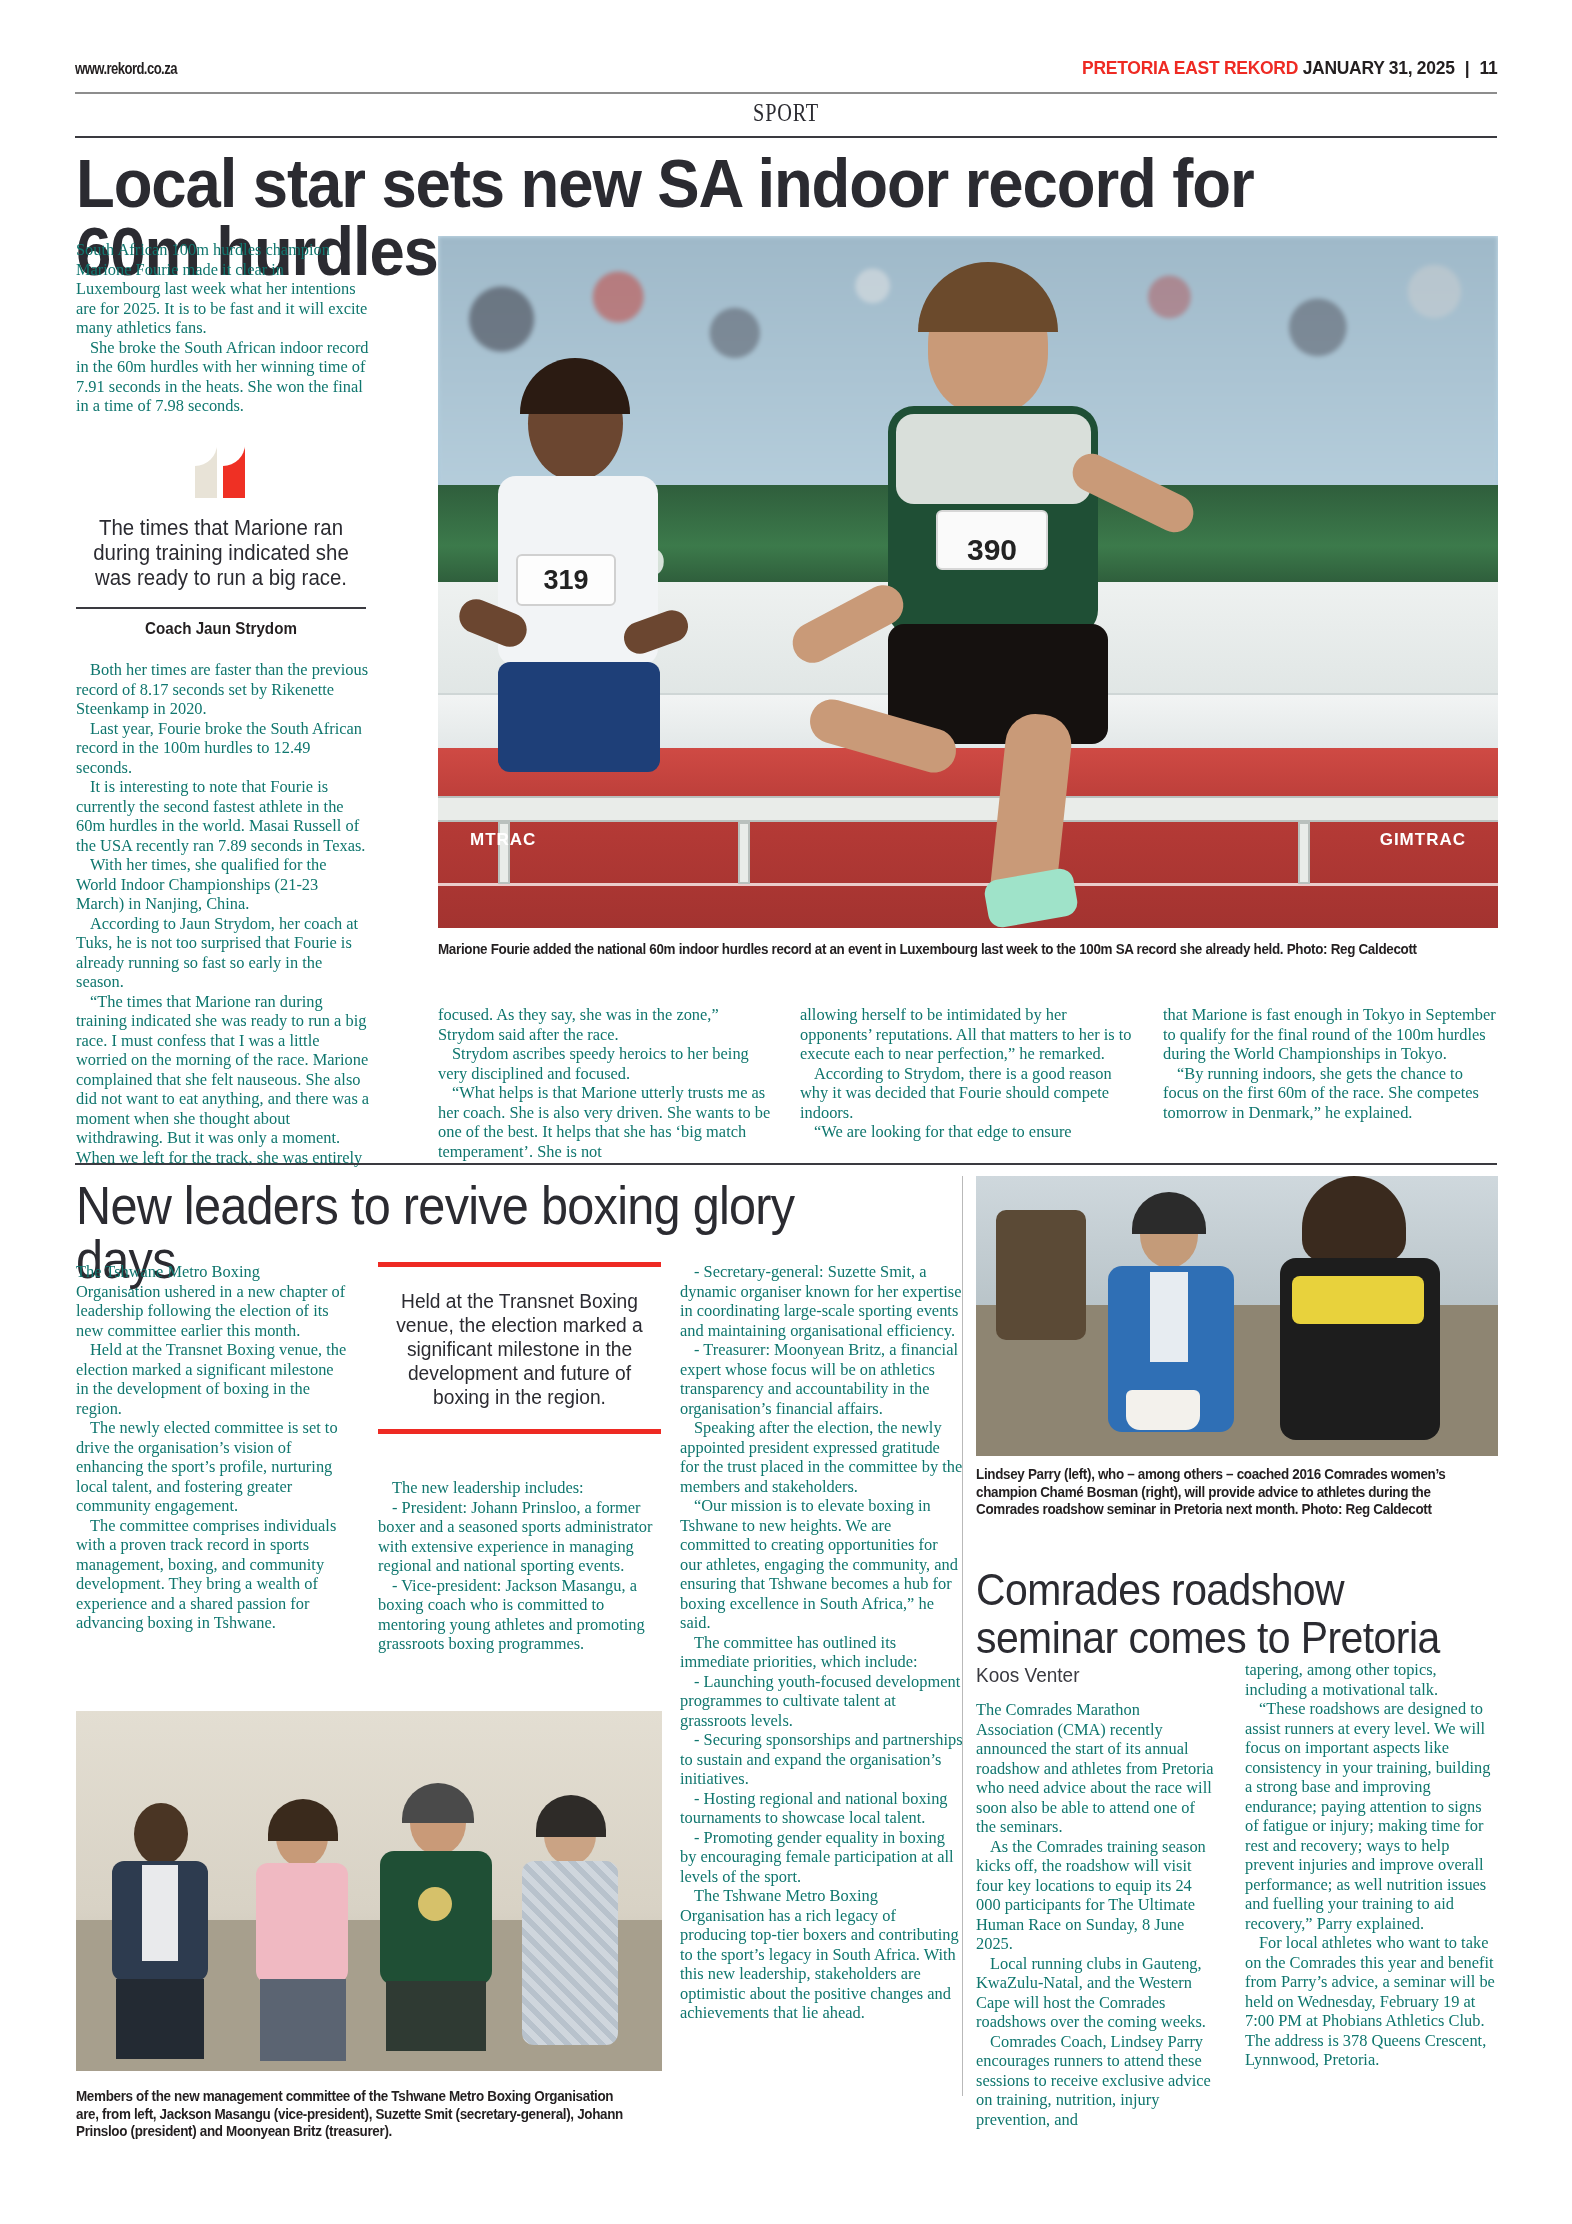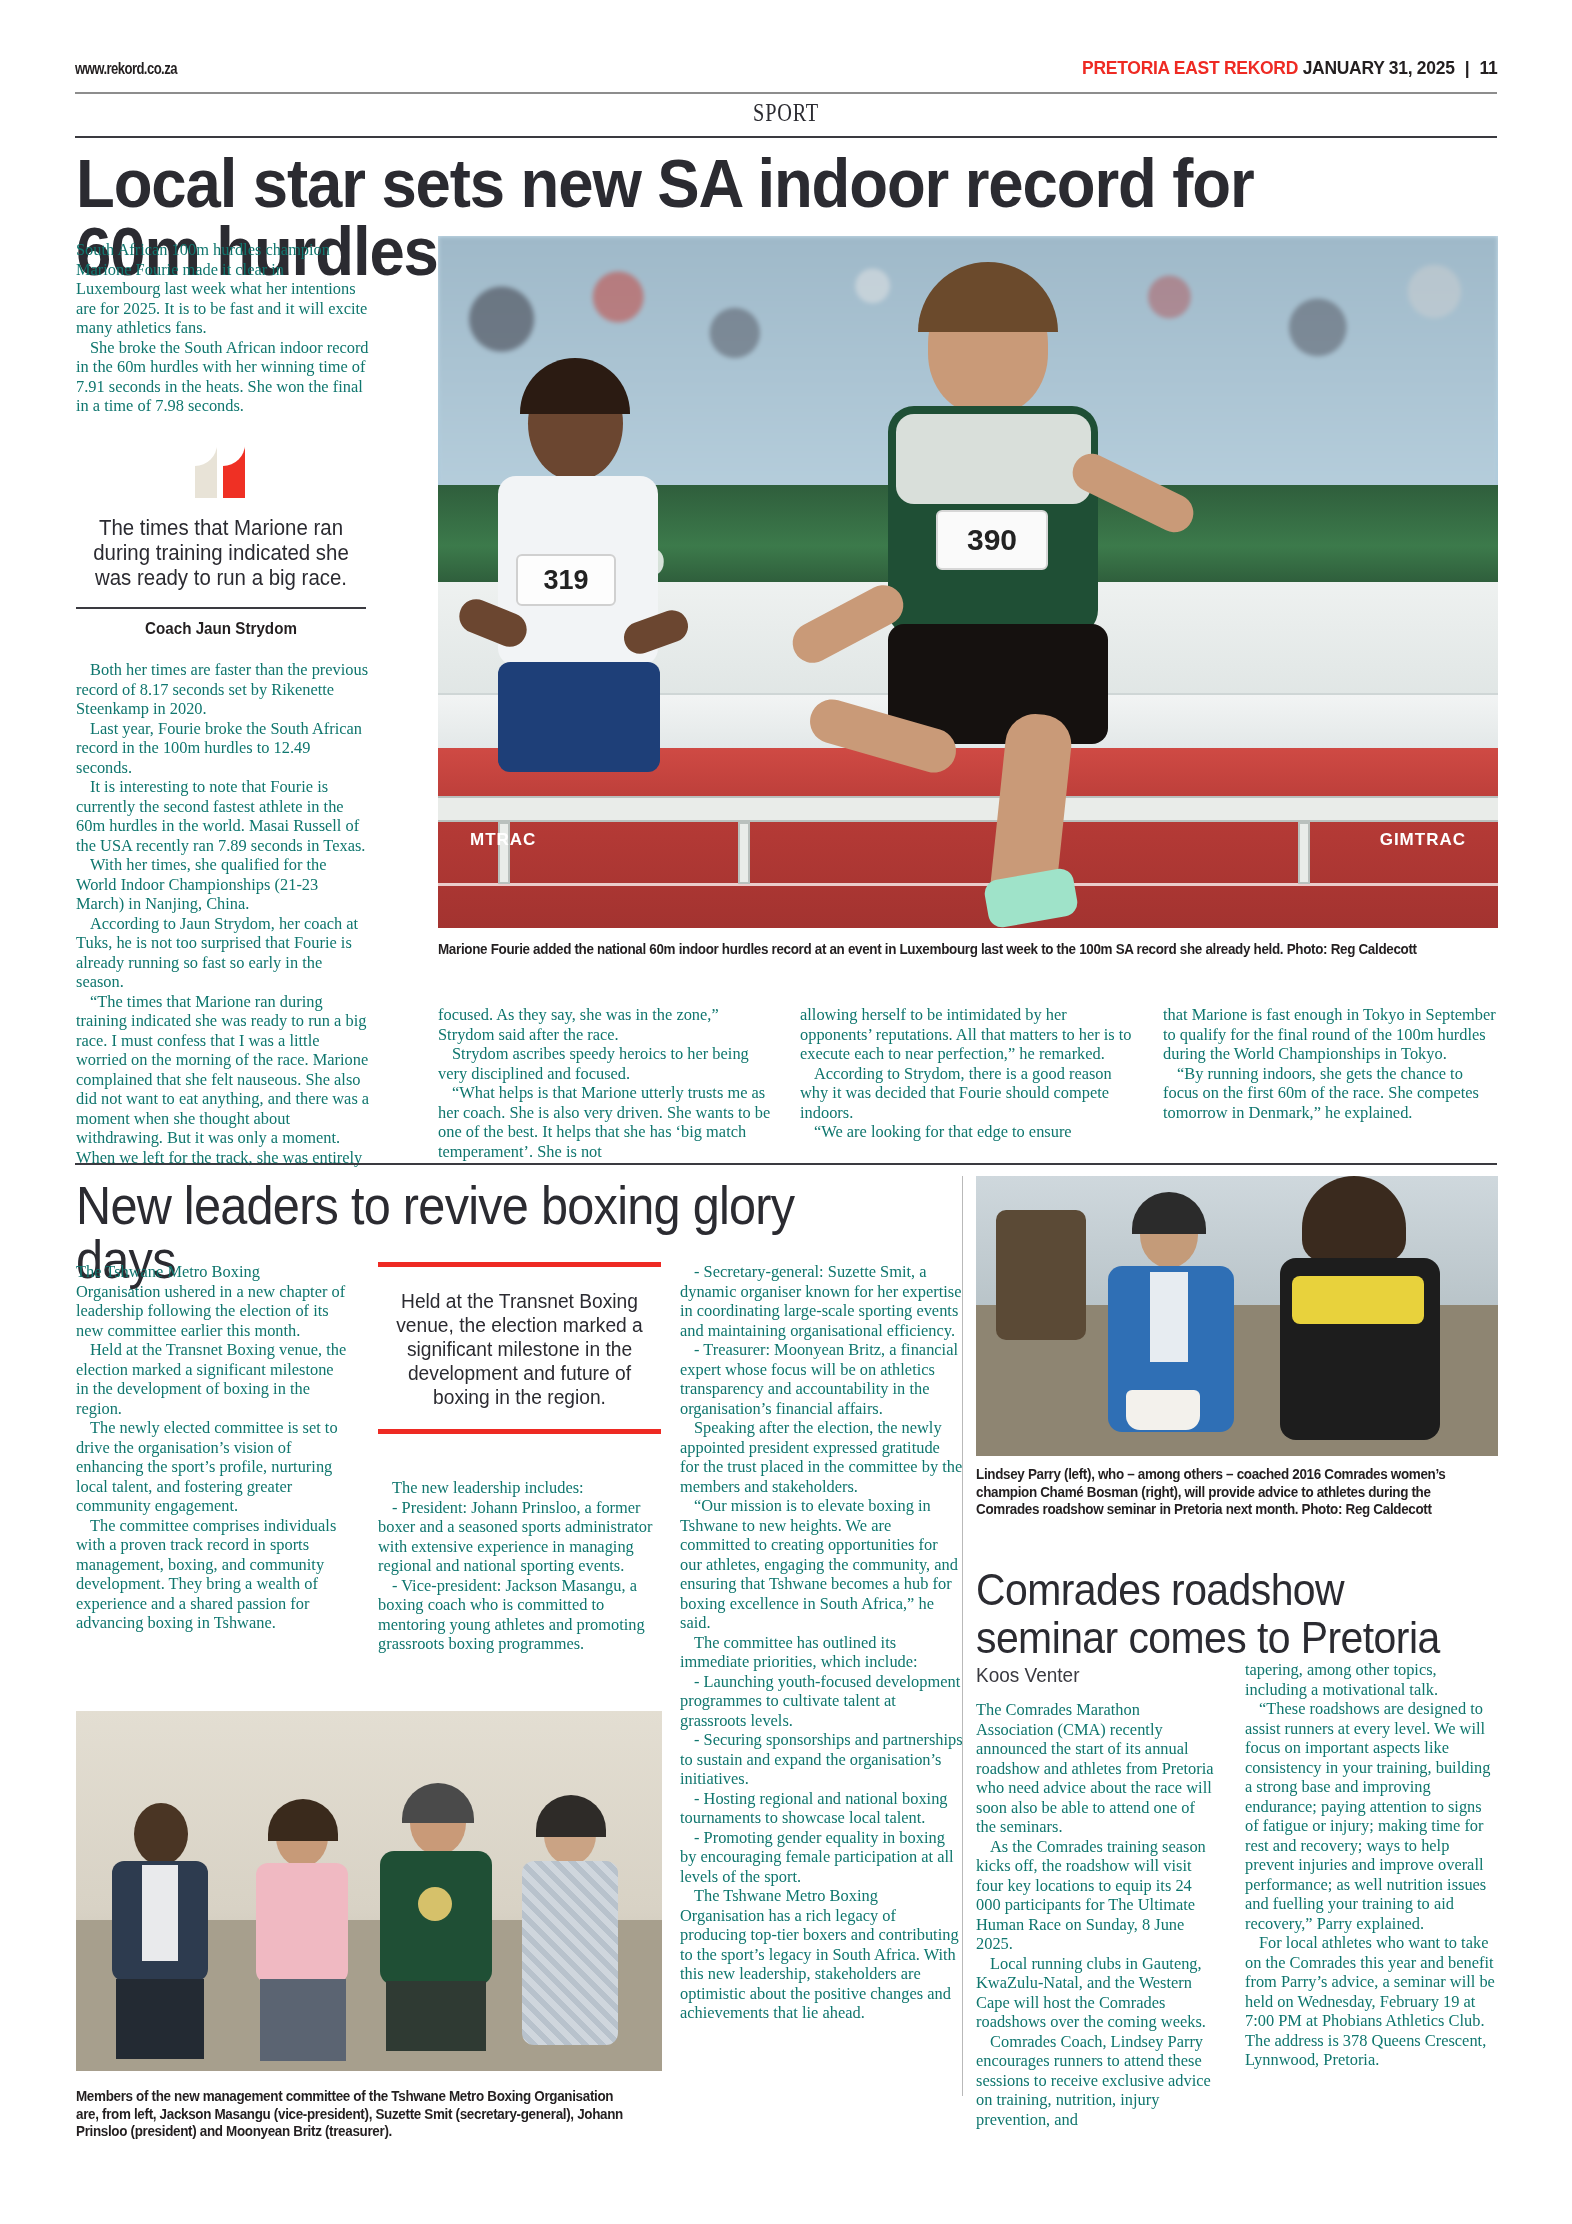--- a/index.html
+++ b/index.html
@@ -216,21 +216,21 @@
     <div class="ph1-athlete" style="left:20px; top:130px; width:230px; height:520px;">
       <div style="position:absolute;left:70px;top:0;width:95px;height:115px;background:#6b4630;border-radius:50%;"></div>
       <div style="position:absolute;left:62px;top:-8px;width:110px;height:56px;background:#2b1b12;border-radius:56px 56px 0 0;"></div>
       <div style="position:absolute;left:40px;top:110px;width:160px;height:190px;background:#f2f4f6;border-radius:18px;"></div>
       <div style="position:absolute;left:58px;top:188px;width:100px;height:52px;background:#fdfdfd;border:2px solid #d0d0d0;border-radius:6px;"></div>
       <div style="position:absolute;left:40px;top:296px;width:162px;height:110px;background:#1e3f78;border-radius:12px;"></div>
       <div style="position:absolute;left:0px;top:240px;width:70px;height:34px;background:#6b4630;border-radius:17px;transform:rotate(22deg);"></div>
       <div style="position:absolute;left:165px;top:250px;width:66px;height:32px;background:#6b4630;border-radius:16px;transform:rotate(-20deg);"></div>
     </div>
 
-    <div class="ph1-athlete" style="left:498px; top:274px; width:112px; height:60px; display:flex; align-items:center; justify-content:center;">
+    <div class="ph1-athlete" style="left:498px; top:284px; width:112px; height:60px; display:flex; align-items:center; justify-content:center;">
       <span style="font-family:'Liberation Sans',sans-serif;font-weight:bold;font-size:30px;color:#222;">390</span>
     </div>
     <div class="ph1-athlete" style="left:78px; top:318px; width:100px; height:52px; display:flex; align-items:center; justify-content:center;">
       <span style="font-family:'Liberation Sans',sans-serif;font-weight:bold;font-size:27px;color:#222;">319</span>
     </div>
     <div style="position:absolute;left:32px;bottom:78px;font-family:'Liberation Sans',sans-serif;font-weight:bold;font-size:17px;color:#fff;letter-spacing:1px;">MTRAC</div>
     <div style="position:absolute;right:32px;bottom:78px;font-family:'Liberation Sans',sans-serif;font-weight:bold;font-size:17px;color:#fff;letter-spacing:1px;">GIMTRAC</div>
   </div>
 
   <div class="caption-bold" style="left:438px; top:941px; width:1062px;">Marione Fourie added the national 60m indoor hurdles record at an event in Luxembourg last week to the 100m SA record she already held. Photo: Reg Caldecott</div>

